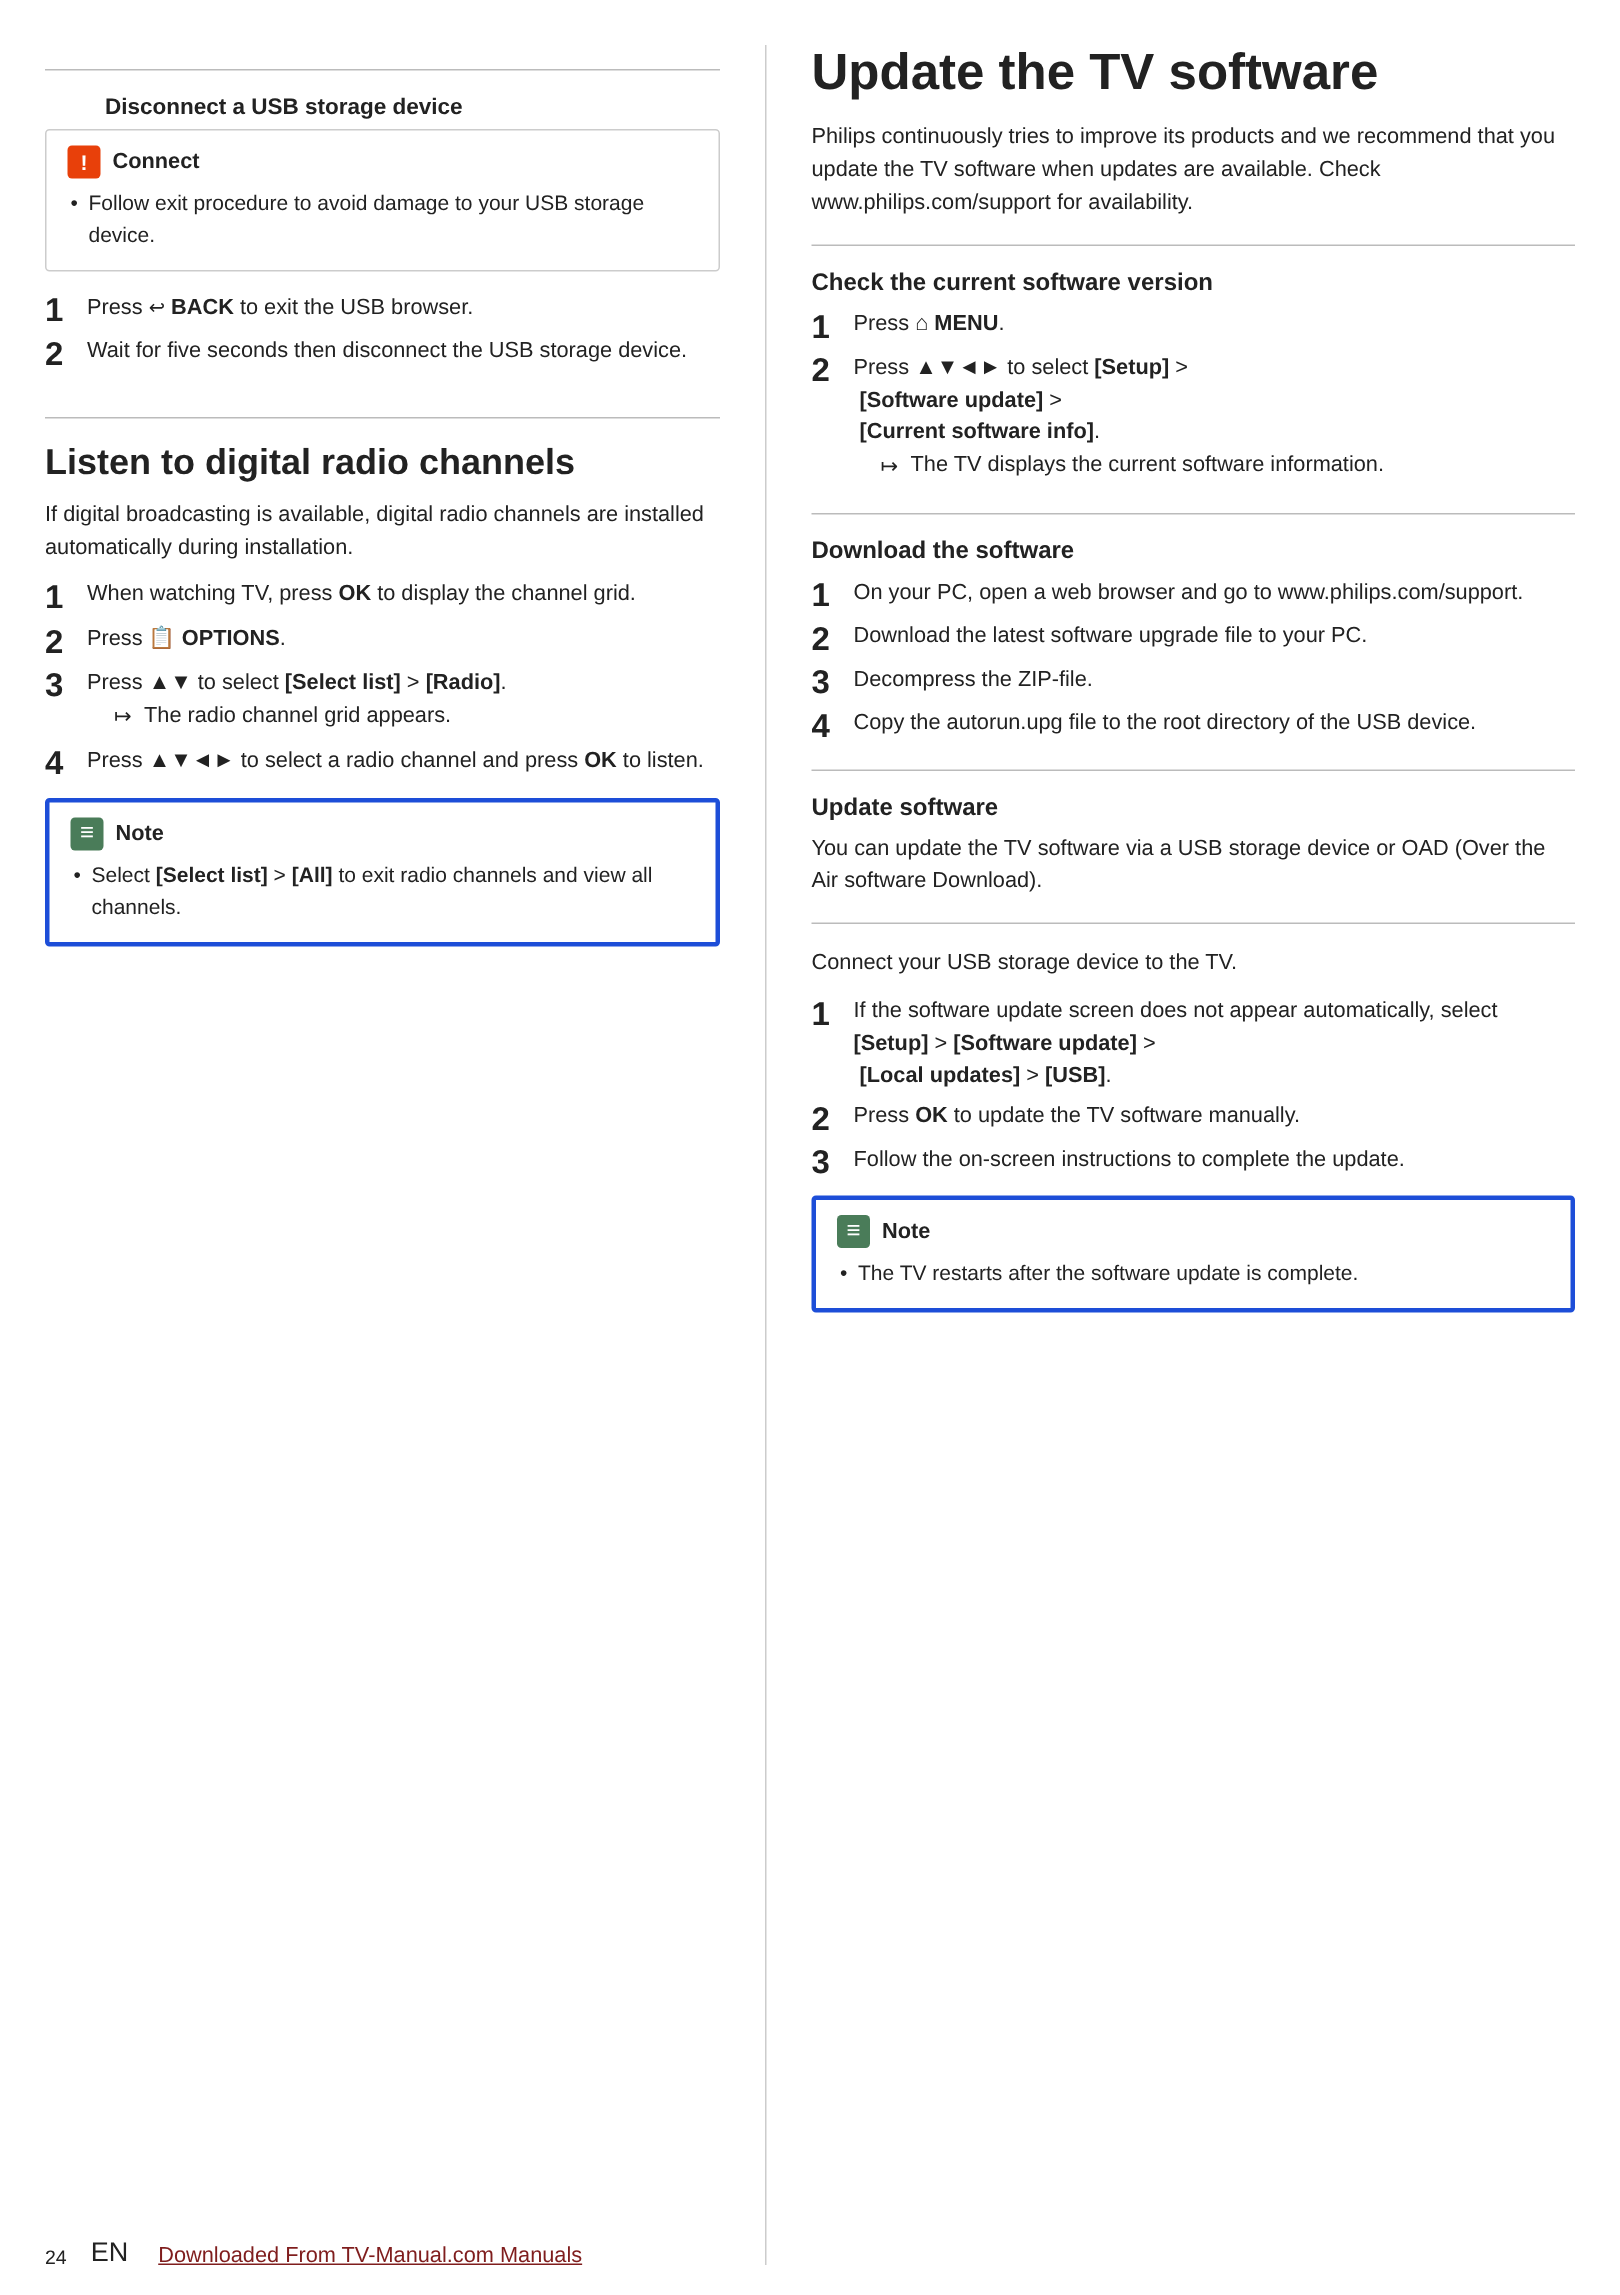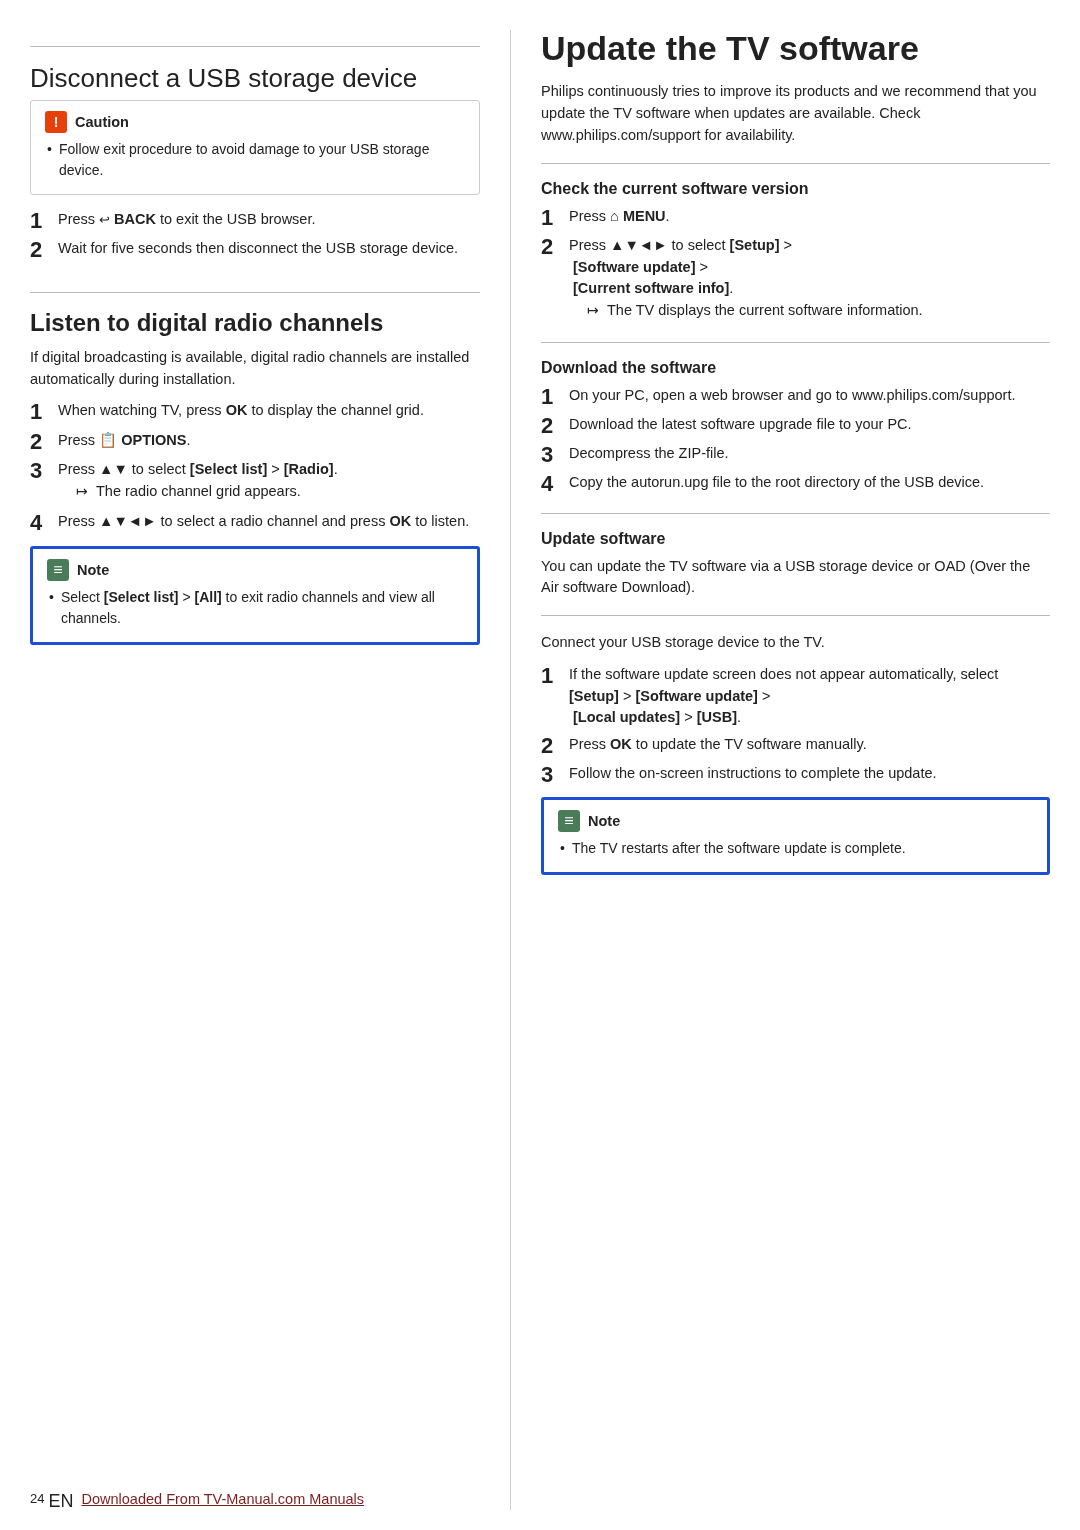--- a/index.html
+++ b/index.html
@@ -28,23 +28,24 @@
       flex: 1;
       padding-left: 30px;
       border-left: 1px solid #ccc;
     }
     hr {
       border: none;
       border-top: 1px solid #bbb;
       margin: 16px 0;
     }
     h2 {
-      font-size: 26px;
-      font-weight: normal;
+      font-size: 15px;
+      font-weight: bold;
       margin-bottom: 6px;
+      margin-left: 40px;
     }
     h3 {
       font-size: 16px;
       font-weight: bold;
       margin-bottom: 8px;
     }
     .big-title {
       font-size: 34px;
       font-weight: bold;
       margin-bottom: 14px;
@@ -193,21 +194,21 @@
 <div class="page" style="position:relative;">
 
   <div class="left-col">
 
     <hr>
     <h2>Disconnect a USB storage device</h2>
 
     <div class="caution-box">
       <div class="caution-header">
         <span class="caution-icon">!</span>
-        <span>Caution</span>
+        <span>Connect</span>
       </div>
       <ul class="bullet-list">
         <li>Follow exit procedure to avoid damage to your USB storage device.</li>
       </ul>
     </div>
 
     <ol class="numbered-list">
       <li>
         <span class="num">1</span>
         <span class="li-content">Press <span style="font-size:13px;">↩</span> <kbd>BACK</kbd> to exit the USB browser.</span>
@@ -341,17 +342,17 @@
         <span class="note-icon"></span>
         <span>Note</span>
       </div>
       <ul class="bullet-list">
         <li>The TV restarts after the software update is complete.</li>
       </ul>
     </div>
   </div>
 </div>
 
-<div style="position:absolute; bottom:18px; left:30px; right:30px; display:flex; align-items:flex-start; gap:4px;">
+<div style="position:absolute; bottom:18px; left:30px; right:30px; display:flex; align-items:flex-end; gap:16px;">
   <span class="footer-page">24</span>
   <span style="font-size:18px; margin-right:4px;">EN</span>
   <a href="#" class="footer-link">Downloaded From TV-Manual.com Manuals</a>
 </div>
 
 </body></html>

